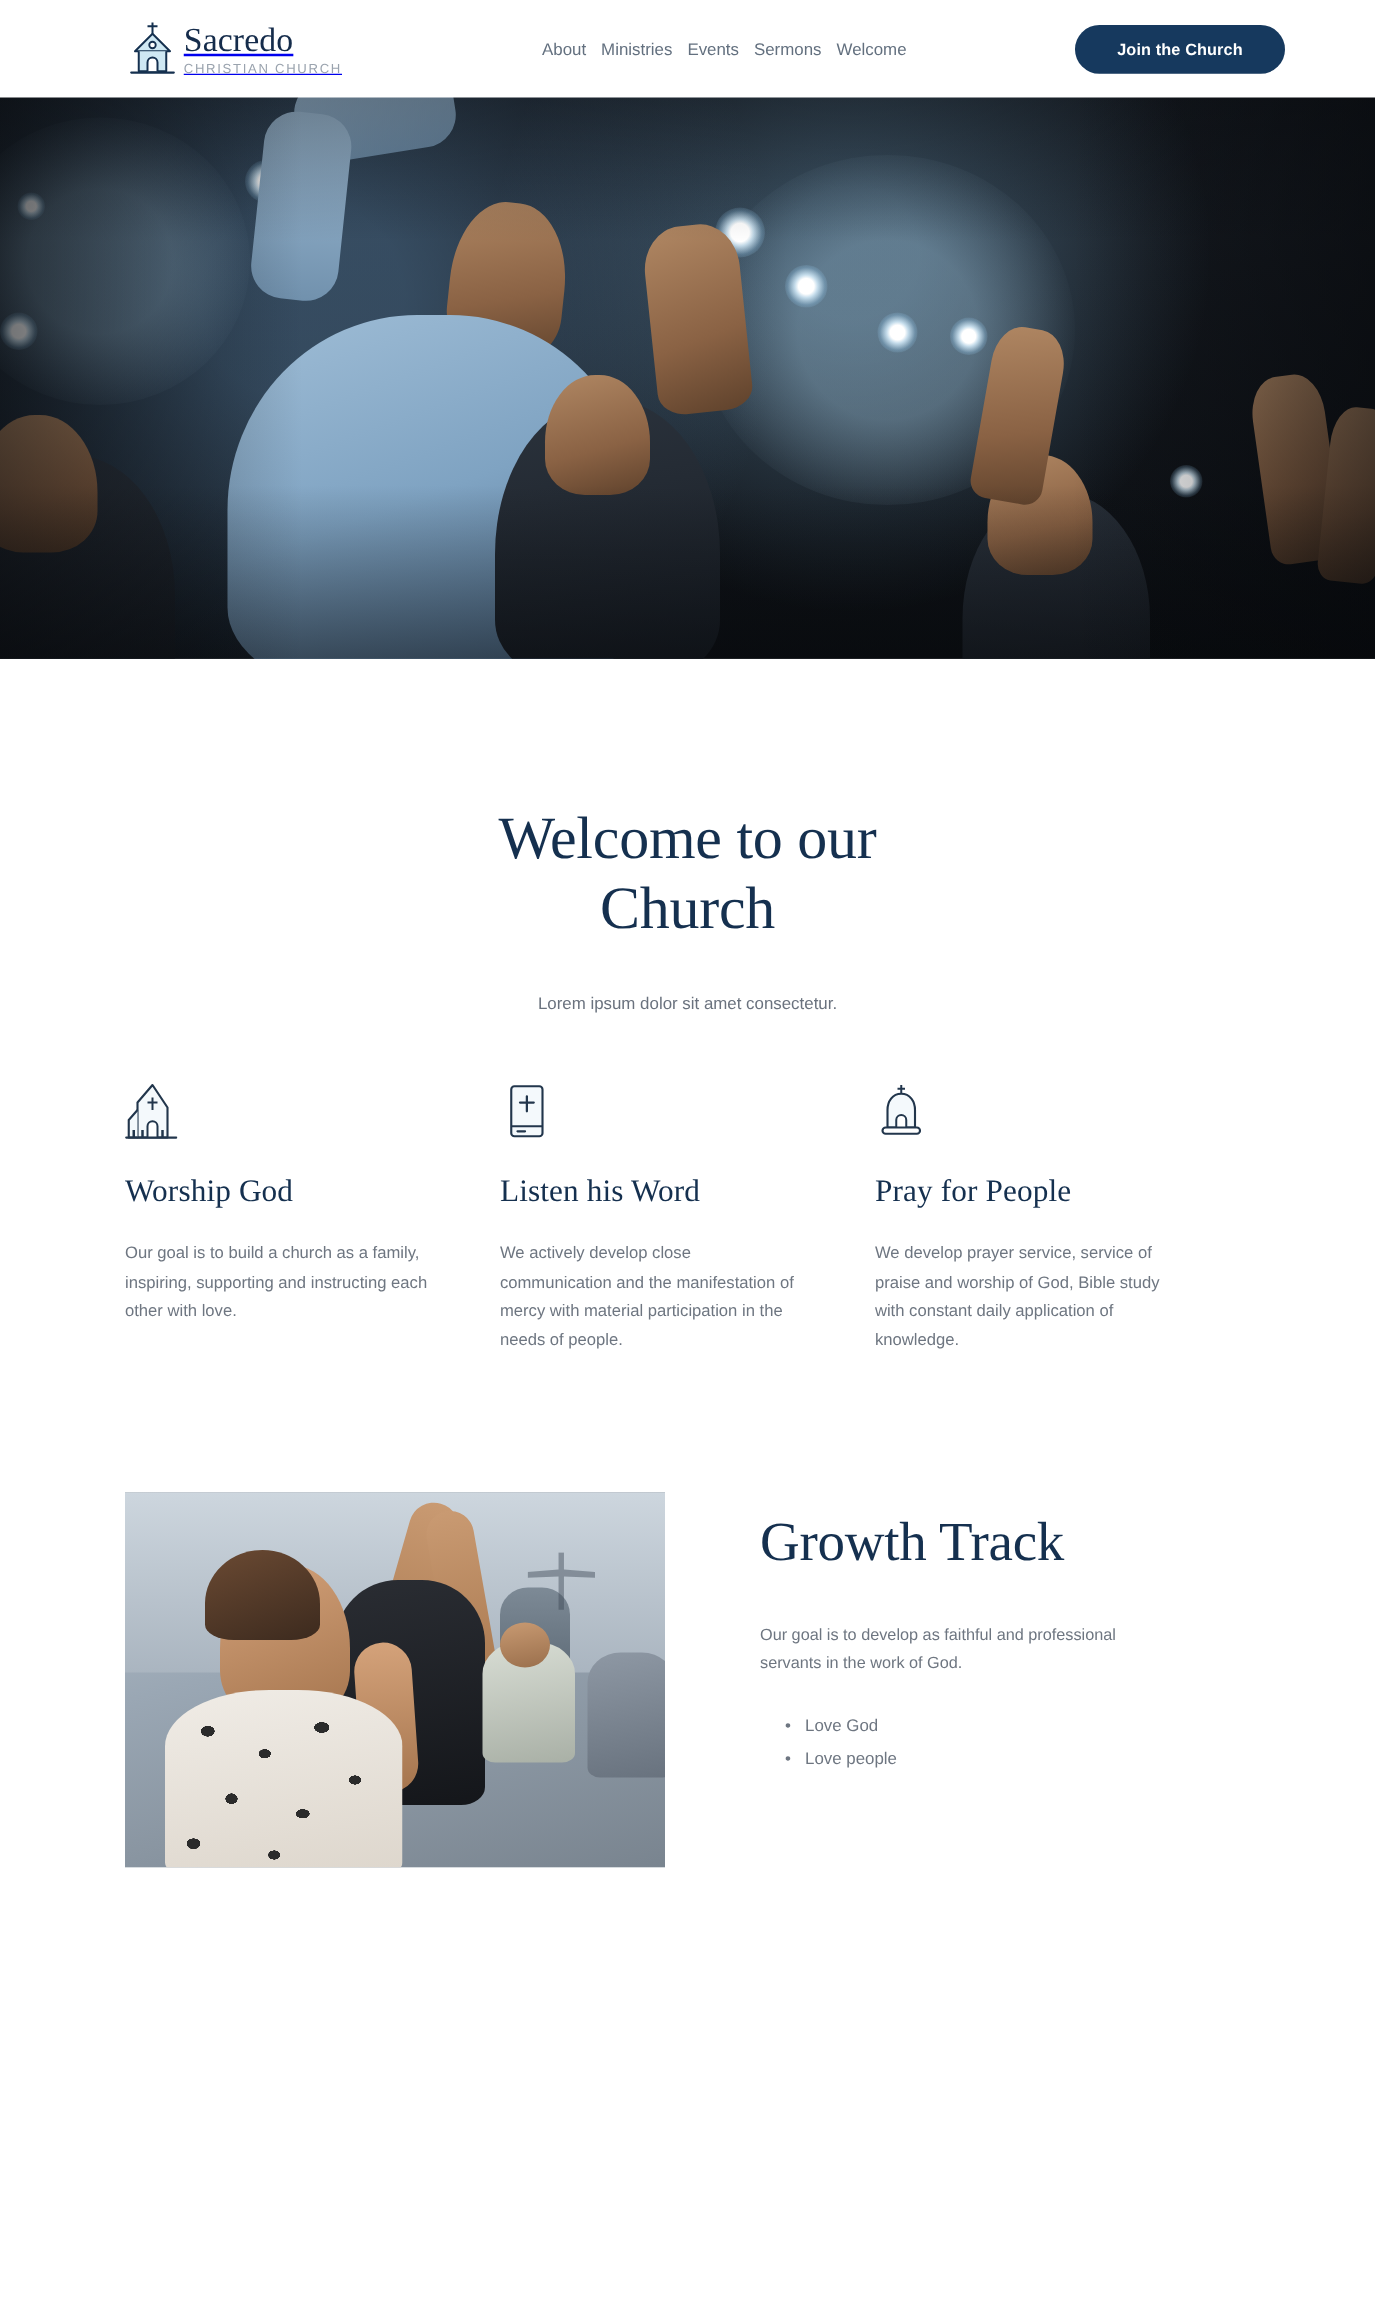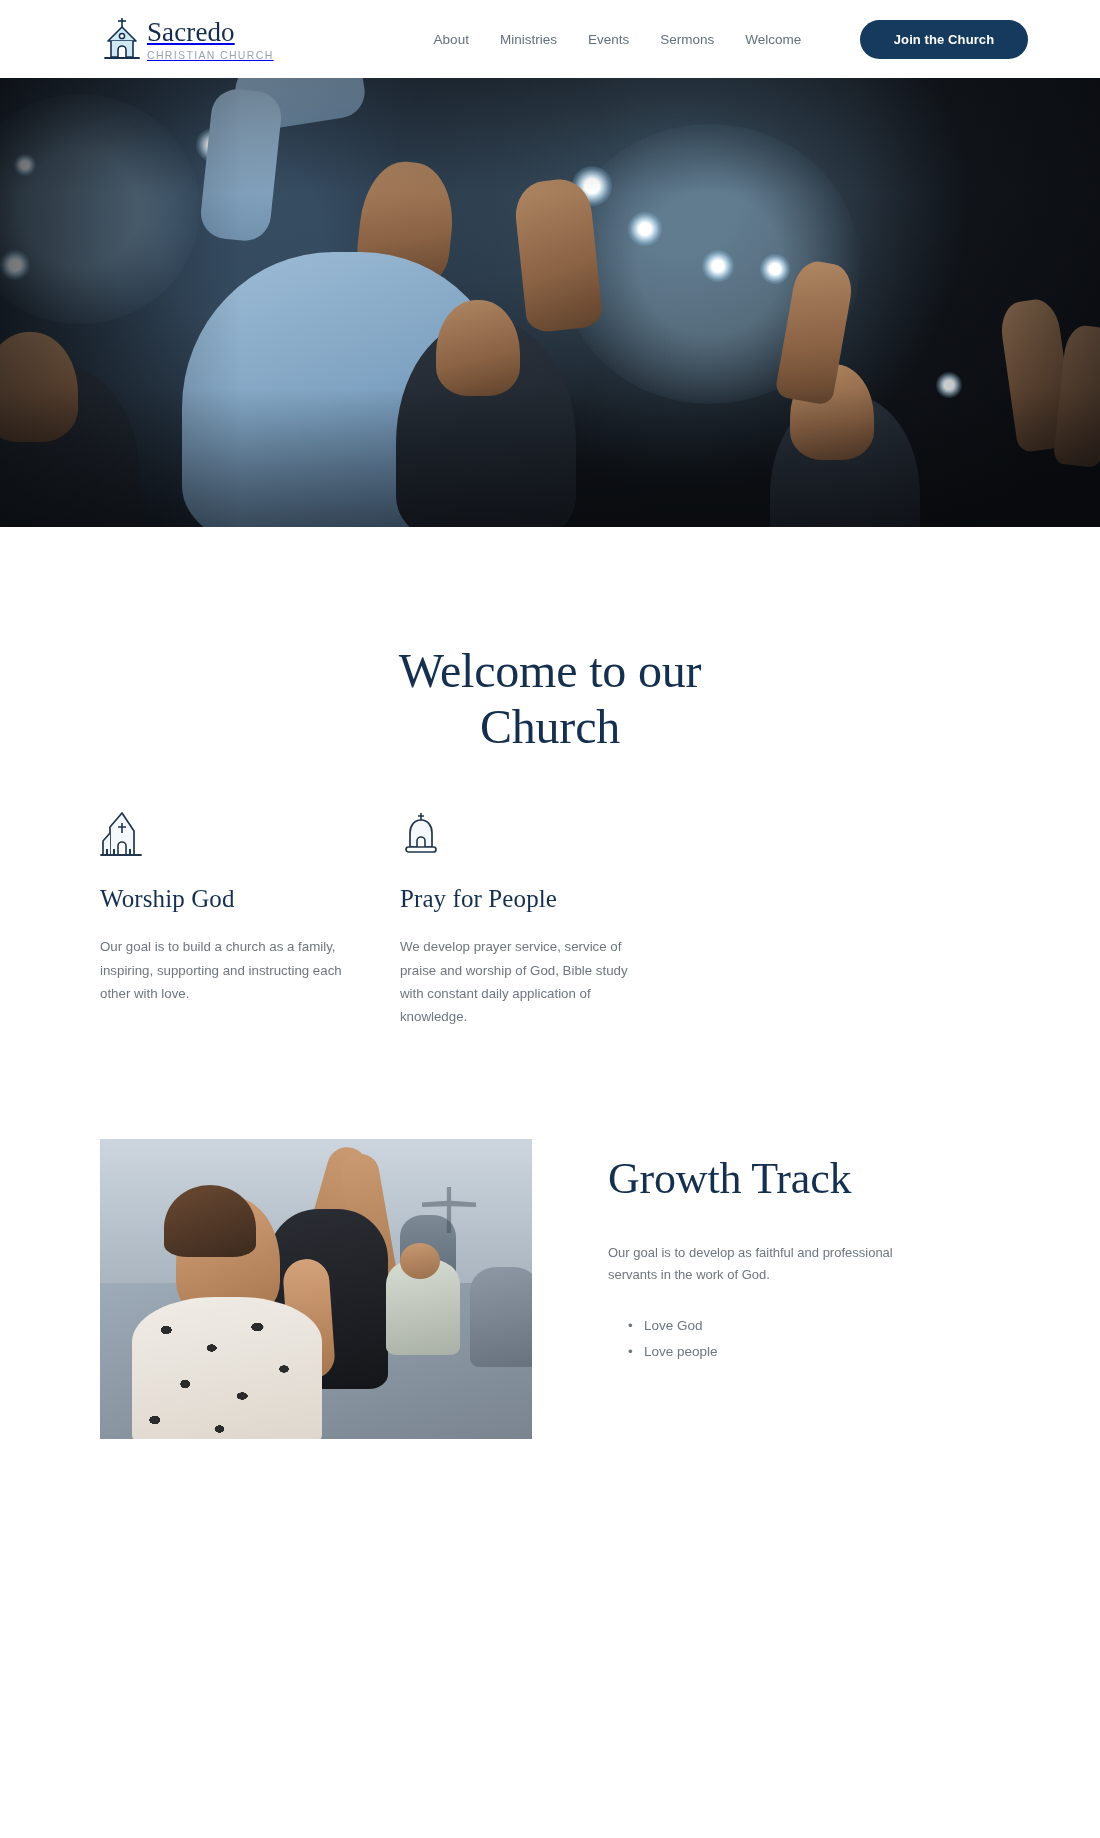--- a/index.html
+++ b/index.html
@@ -45,21 +45,21 @@
   .brand-sub {
     font-size: 10.5px;
     letter-spacing: 1.35px;
     color: #9aa3ae;
     margin-top: 4px;
   }
 
   .nav {
     display: flex;
     align-items: center;
-    gap: 31px;
+    gap: 12px;
     margin-left: 160px;
     text-align: center;
   }
 
   .nav-link {
     font-size: 13.5px;
     color: #63707f;
     text-decoration: none;
     white-space: nowrap;
   }
@@ -402,37 +402,48 @@
     <div class="hp-skin" style="left:1060px;top:262px; width:48px; height:140px; transform:rotate(6deg); border-radius:38% 38% 24% 24% / 22% 22% 10% 10%;"></div>
 
     <div class="hp-vignette"></div>
   </figure>
 
   <section class="welcome">
     <h2 class="section-title">
       <span>Welcome to our</span>
       <span>Church</span>
     </h2>
+    <p class="section-sub">Lorem ipsum dolor sit amet consectetur.</p>
   </section>
 
   <section class="features">
 
     <div class="feature">
       <svg class="feature-icon" viewBox="0 0 42 46">
         <path d="M22 2 10 16v28h24V20L22 2z" fill="#f4f9fc" stroke="#22364c" stroke-width="1.7" stroke-linejoin="round"></path>
         <path d="M10 22 3 30v14h7" fill="#f4f9fc" stroke="#22364c" stroke-width="1.7" stroke-linejoin="round"></path>
         <path d="M22 12v10M18 16h8" stroke="#22364c" stroke-width="1.6"></path>
         <path d="M18 44v-9a4 4 0 0 1 8 0v9" fill="#ffffff" stroke="#22364c" stroke-width="1.6"></path>
         <path d="M6 38h2v6H6zM13 38h2v6h-2zM29 38h2v6h-2z" fill="#22364c"></path>
         <path d="M1 44h40" stroke="#22364c" stroke-width="1.8" stroke-linecap="round"></path>
       </svg>
       <h3 class="feature-title">Worship God</h3>
       <p class="feature-body">Our goal is to build a church as a family, inspiring, supporting and instructing each other with love.</p>
     </div>
 
+    <div class="feature">
+      <svg class="feature-icon" viewBox="0 0 42 46">
+        <rect x="9" y="3" width="25" height="40" rx="2.5" fill="#f4f9fc" stroke="#22364c" stroke-width="1.7"></rect>
+        <path d="M9 35h25" stroke="#22364c" stroke-width="1.5"></path>
+        <path d="M21.5 11v12M16 16h11" stroke="#22364c" stroke-width="1.8" stroke-linecap="round"></path>
+        <path d="M14 39h6" stroke="#22364c" stroke-width="1.8" stroke-linecap="round"></path>
+      </svg>
+      <h3 class="feature-title">Listen his Word</h3>
+      <p class="feature-body">We actively develop close communication and the manifestation of mercy with material participation in the needs of people.</p>
+    </div>
 
     <div class="feature">
       <svg class="feature-icon" viewBox="0 0 42 46">
         <path d="M21 2v7M18 5h6" stroke="#22364c" stroke-width="1.6"></path>
         <path d="M21 9c-7 0-11 6-11 13v14h22V22c0-7-4-13-11-13z" fill="#f4f9fc" stroke="#22364c" stroke-width="1.7" stroke-linejoin="round"></path>
         <path d="M17 36v-6a4 4 0 0 1 8 0v6" fill="#ffffff" stroke="#22364c" stroke-width="1.6"></path>
         <rect x="6" y="36" width="30" height="5" rx="2.5" fill="#ffffff" stroke="#22364c" stroke-width="1.7"></rect>
       </svg>
       <h3 class="feature-title">Pray for People</h3>
       <p class="feature-body">We develop prayer service, service of praise and worship of God, Bible study with constant daily application of knowledge.</p>

